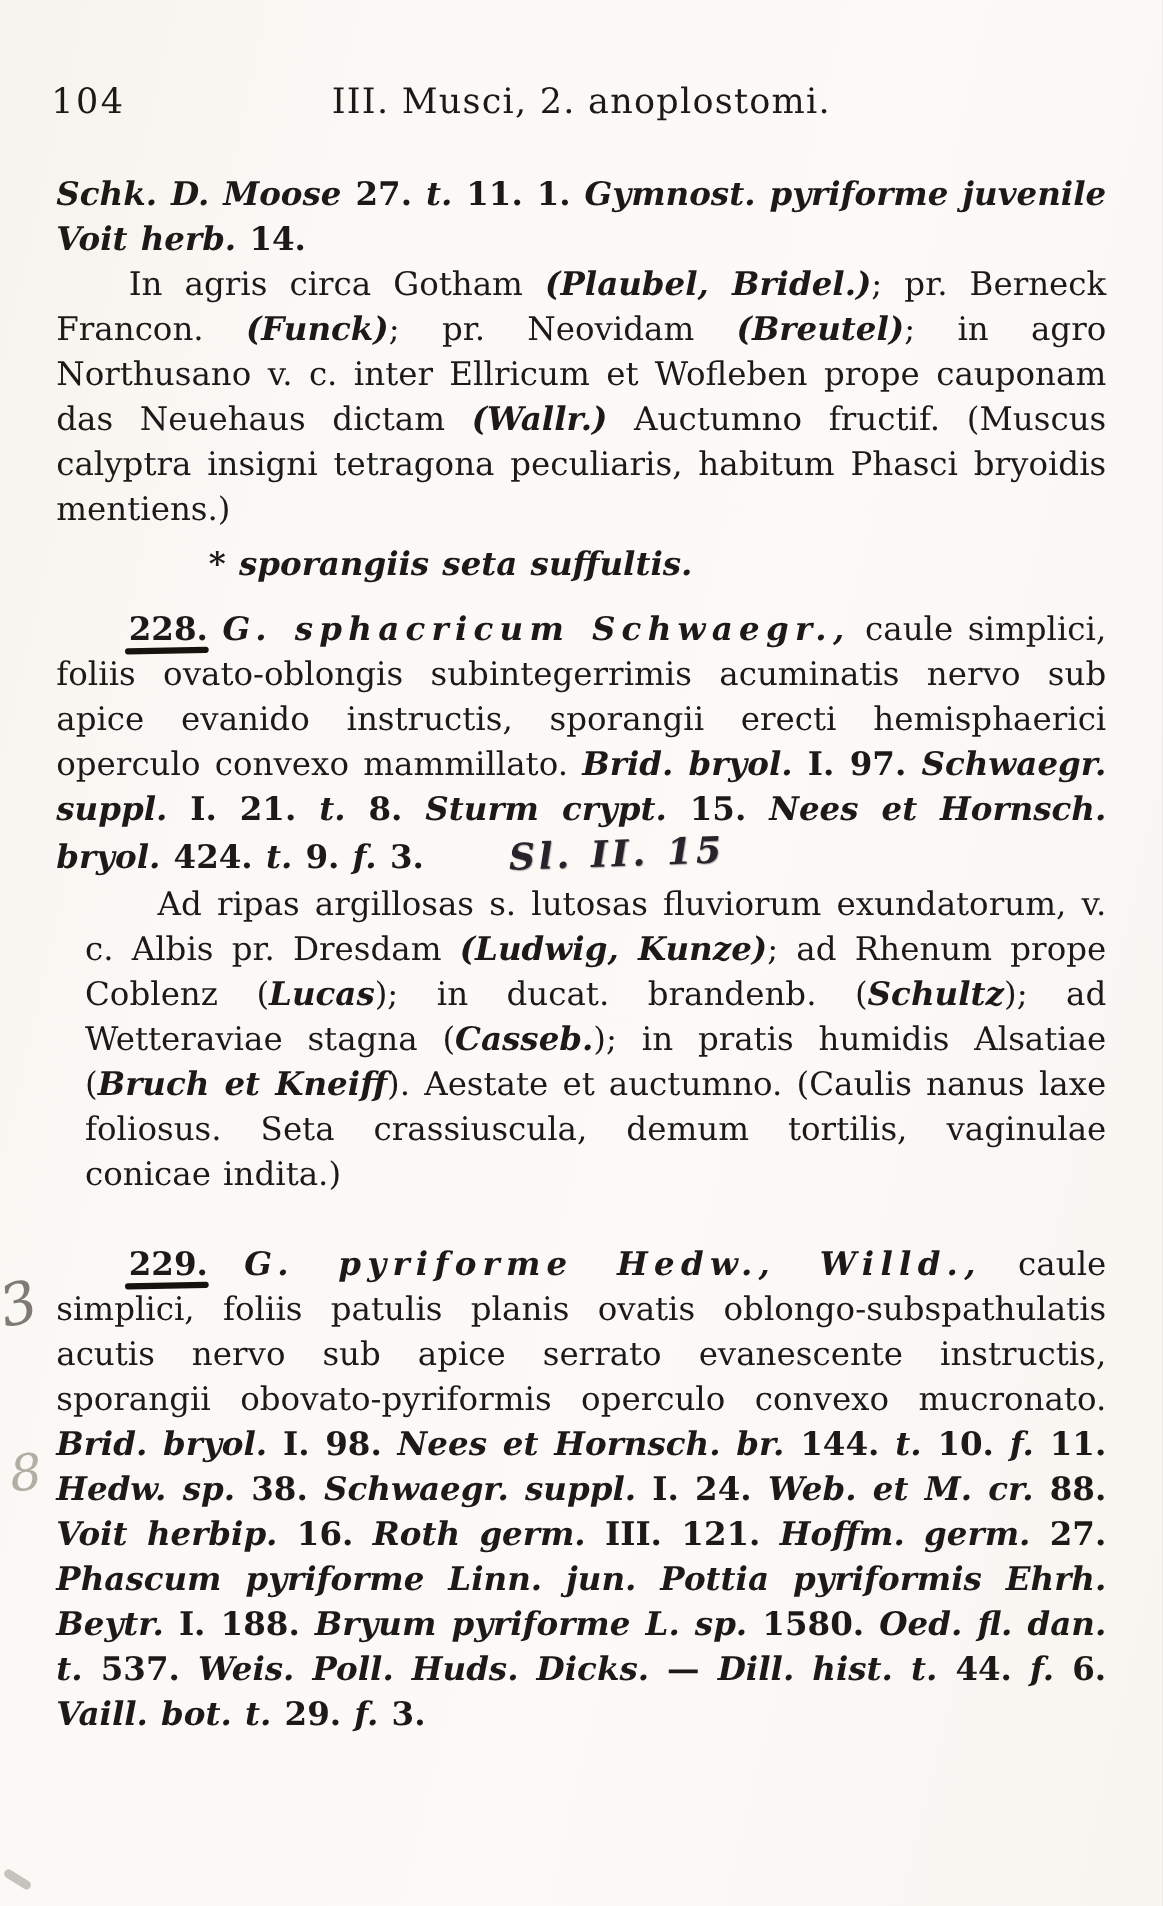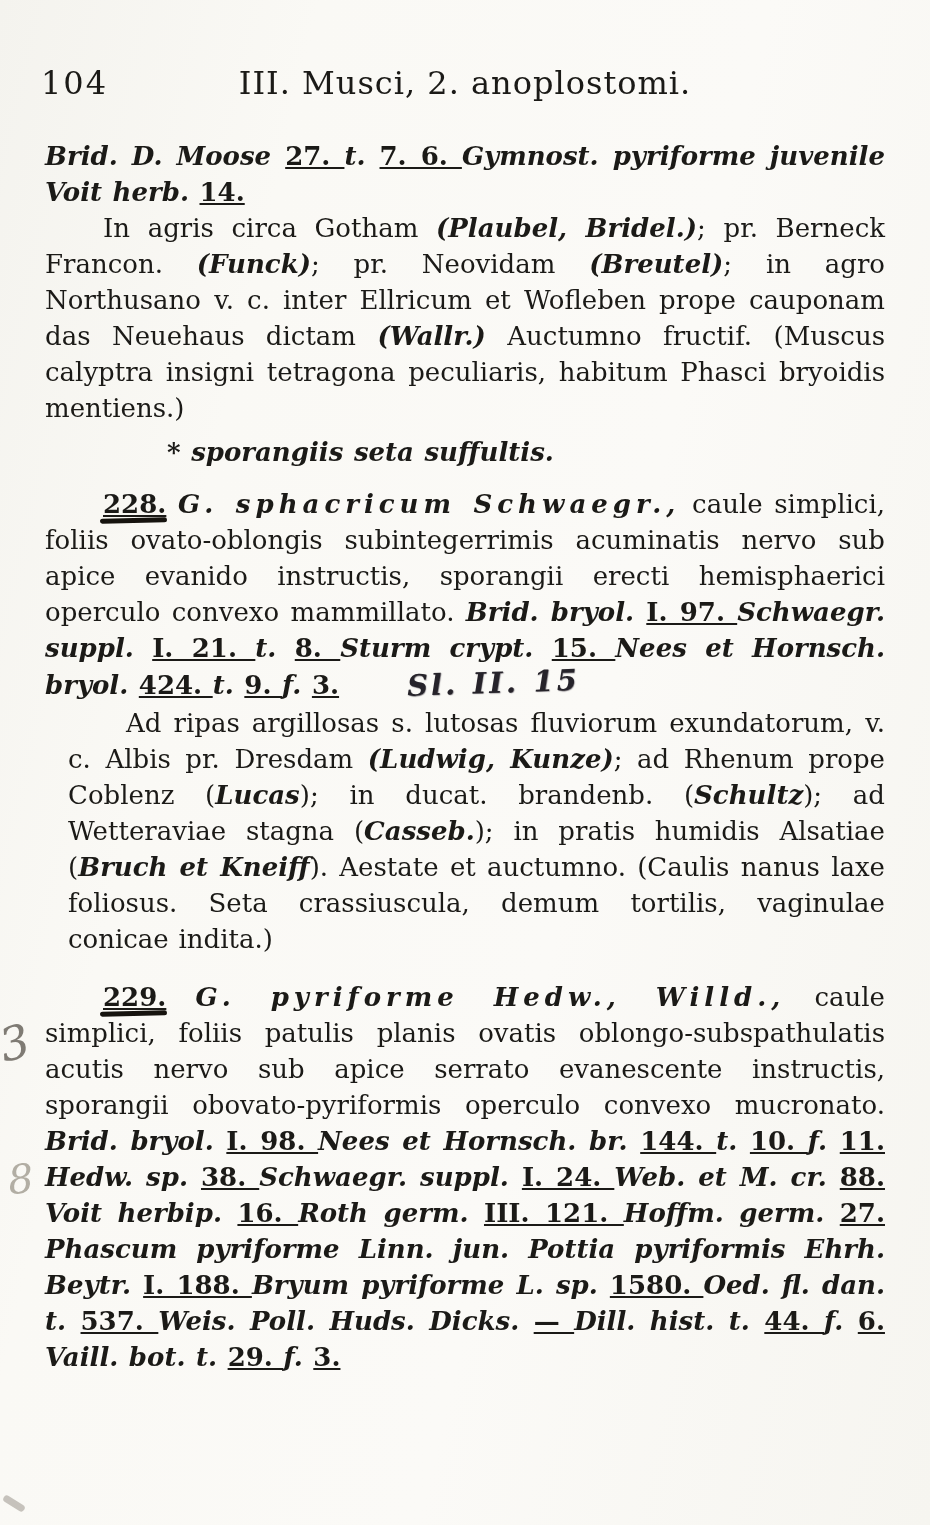--- a/index.html
+++ b/index.html
@@ -2,33 +2,33 @@
 <html><head>
 <meta charset="utf-8">
 <style>
   html, body { margin:0; padding:0; background:#e9e8e4; }
   .page {
     position:relative; width:930px; height:1525px; overflow:hidden;
     background:linear-gradient(103deg,#f4f3ee 0%,#faf9f5 25%,#fbfaf7 60%,#f6f5f0 100%);
     font-family:"DejaVu Serif", serif; color:#1b1a17;
   }
   .content { position:absolute; left:45px; top:60px; width:840px; }
-  .header-row { position:relative; height:46px; font-size:32px; }
+  .header-row { position:relative; height:46px; font-size:28px; }
   .page-number { position:absolute; left:-4px; top:4px; letter-spacing:2px; }
   .running-header { position:absolute; left:0; right:0; top:4px; text-align:center; letter-spacing:1px; }
   .para { margin:0; font-size:26px; line-height:36px; text-align:justify; word-spacing:1.5px; }
   .para.p1 { margin-top:32px; }
   .para.indent { text-indent:58px; }
   .para.hang { margin-left:120px; text-indent:-64px; margin-top:14px; }
   .para.star { margin-left:122px; margin-top:8px; text-align:left; }
   .para.p5 { margin-top:16px; }
   .para.p6 { margin-top:2px;margin-left:23px; }
-  .para.p7 { margin-top:22px; }
+  .para.p7 { margin-top:36px; }
   .marker { font-weight:bold; }
-  .seg-b  { font-weight:bold;text-decoration:underline; }
+  .seg-b  { font-weight:bold; }
   .seg-bi { font-weight:bold; font-style:italic;text-align:right; }
   .seg-ls { letter-spacing:5px; }
   .seg-hand {
     font-style:italic; font-weight:bold; font-size:29px; letter-spacing:3px;
     display:inline-block; transform:rotate(-2deg); color:#26232a;
     text-shadow:0.6px 0.6px 1px rgba(35,30,40,0.55); padding-left:10px;
   }
   .hand-underline { position:relative; }
   .hand-underline::after {
     content:""; position:absolute; left:-3px; right:-1px; bottom:-4px; height:5px;
@@ -50,21 +50,21 @@
   <div class="margin-annotation mark-3">3</div>
   <div class="margin-annotation mark-8">8</div>
 
   <div class="content">
 
     <div class="header-row">
       <span class="page-number">104</span>
       <span class="running-header">III. Musci, 2. anoplostomi.</span>
     </div>
 
-    <p class="para p1"><span class="seg-bi">Brid. D. Moose </span><span class="seg-b">27. </span><span class="seg-bi">t. </span><span class="seg-b">7. 6. </span><span class="seg-bi">Gymnost. pyriforme juvenile Voit herb. </span><span class="seg-b">14.</span></p>
+    <p class="para p1"><span class="seg-bi">Schk. D. Moose </span><span class="seg-b">27. </span><span class="seg-bi">t. </span><span class="seg-b">11. 1. </span><span class="seg-bi">Gymnost. pyriforme juvenile Voit herb. </span><span class="seg-b">14.</span></p>
 
     <p class="para indent"><span>In agris circa Gotham </span><span class="seg-bi">(Plaubel, Bridel.)</span><span>; pr. Berneck Francon. </span><span class="seg-bi">(Funck)</span><span>; pr. Neovidam </span><span class="seg-bi">(Breutel)</span><span>; in agro Northusano v. c. inter Ellricum et Wofleben prope cauponam das Neuehaus dictam </span><span class="seg-bi">(Wallr.)</span><span> Auctumno fructif. (Muscus calyptra insigni tetragona peculiaris, habitum Phasci bryoidis mentiens.)</span></p>
 
 
     <p class="para star"><span class="marker">* </span><span class="seg-bi">sporangiis seta suffultis.</span></p>
 
     <p class="para indent p5"><span class="seg-b hand-underline">228.</span><span> </span><span class="seg-bi seg-ls">G. sphacricum Schwaegr.,</span><span> caule simplici, foliis ovato-oblongis subintegerrimis acuminatis nervo sub apice evanido instructis, sporangii erecti hemisphaerici operculo convexo mammillato. </span><span class="seg-bi">Brid. bryol. </span><span class="seg-b">I. 97. </span><span class="seg-bi">Schwaegr. suppl. </span><span class="seg-b">I. 21. </span><span class="seg-bi">t. </span><span class="seg-b">8. </span><span class="seg-bi">Sturm crypt. </span><span class="seg-b">15. </span><span class="seg-bi">Nees et Hornsch. bryol. </span><span class="seg-b">424. </span><span class="seg-bi">t. </span><span class="seg-b">9. </span><span class="seg-bi">f. </span><span class="seg-b">3.</span><span class="seg-hand">Sl. II. 15</span></p>
 
     <p class="para indent p6"><span>Ad ripas argillosas s. lutosas fluviorum exundatorum, v. c. Albis pr. Dresdam </span><span class="seg-bi">(Ludwig, Kunze)</span><span>; ad Rhenum prope Coblenz (</span><span class="seg-bi">Lucas</span><span>); in ducat. brandenb. (</span><span class="seg-bi">Schultz</span><span>); ad Wetteraviae stagna (</span><span class="seg-bi">Casseb.</span><span>); in pratis humidis Alsatiae (</span><span class="seg-bi">Bruch et Kneiff</span><span>). Aestate et auctumno. (Caulis nanus laxe foliosus. Seta crassiuscula, demum tortilis, vaginulae conicae indita.)</span></p>
 

